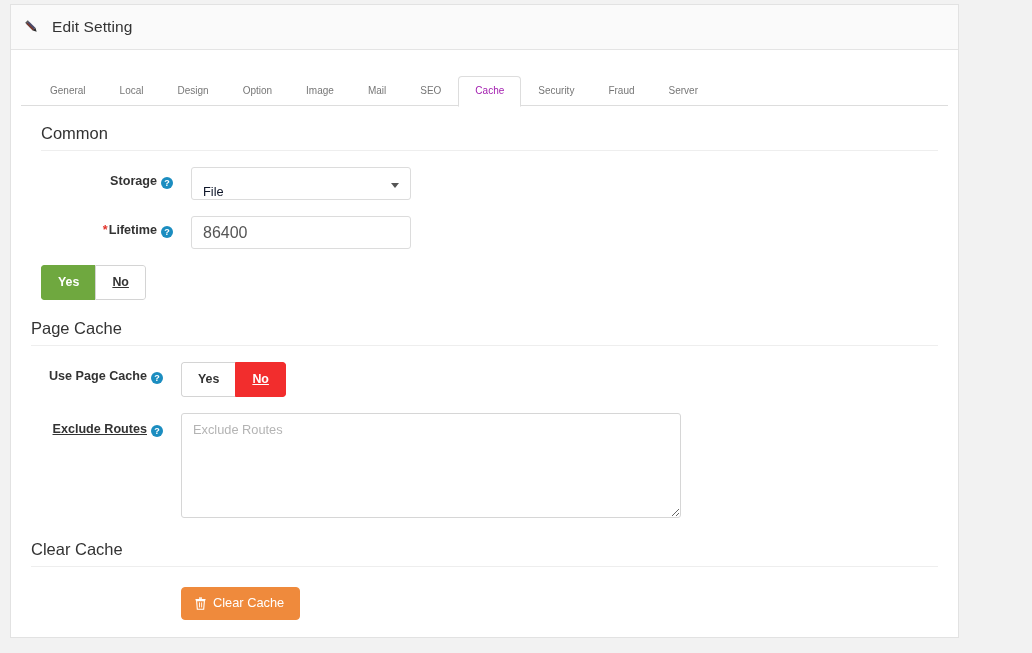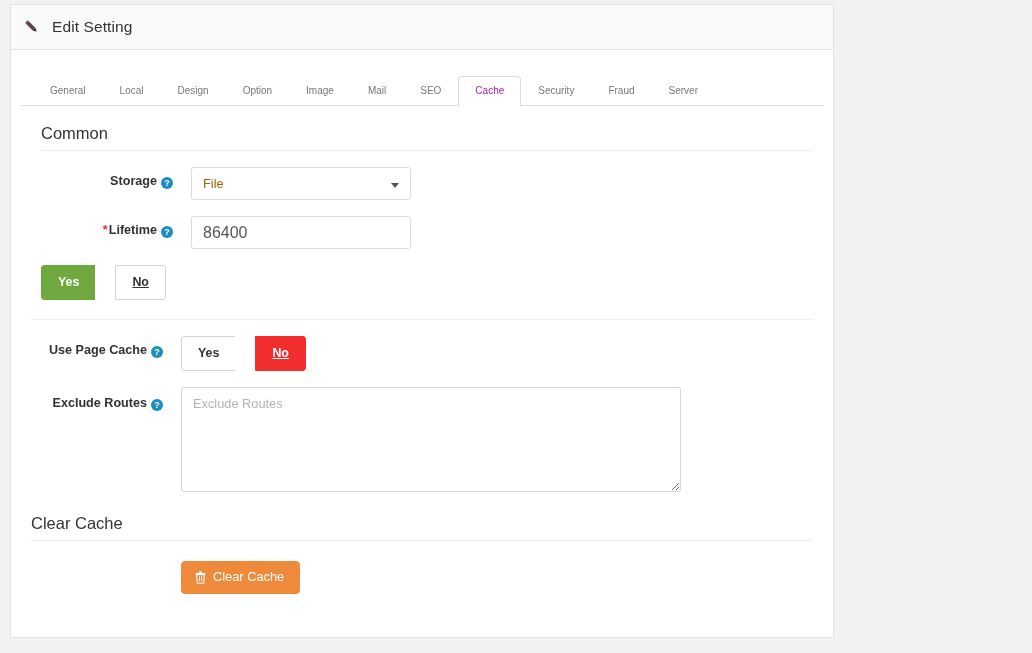--- a/index.html
+++ b/index.html
@@ -6,21 +6,21 @@
   html, body {
     margin: 0; padding: 0;
     width: 1032px; height: 653px;
     background: #f2f2f2;
     font-family: "Liberation Sans", sans-serif;
     -webkit-font-smoothing: antialiased;
   }
   .panel {
     position: absolute;
     left: 10px; top: 4px;
-    width: 824px; height: 634px;
+    width: 949px; height: 634px;
     background: #ffffff;
     border: 1px solid #e2e2e2;
   }
   
   .panel-head {
     height: 45px;
     background: #fafafa;
     border-bottom: 1px solid #e4e4e4;
     display: flex;
     align-items: center;
@@ -103,21 +103,21 @@
     width: 150px;
     flex: 0 0 150px;
     text-align: right;
     padding-right: 18px;
     padding-top: 7px;
     font-size: 12.6px;
     font-weight: bold;
     color: #333333;
     white-space: nowrap;
   }
-  .form-label.ta { padding-top: 9px; }
+  .form-label.ta { padding-top: 9px; text-decoration: underline; }
   .req { color: #e2342b; font-weight: bold; margin-right: 1px; }
   .help-icon {
     display: inline-block;
     width: 12px; height: 12px;
     border-radius: 50%;
     background: #1b8dc0;
     color: #ffffff;
     font-size: 9px;
     font-weight: bold;
     line-height: 12px;
@@ -129,22 +129,22 @@
     cursor: pointer;
   }
   .form-control-wrap { flex: 1 1 auto; }
 
   .form-select {
     width: 220px; height: 33px;
     border: 1px solid #dcdcdc;
     border-radius: 3px;
     background: #ffffff;
     font-size: 12.8px;
-    color: #a16207;
-    padding: 0 26px 0 11px;
+    color: #0f172a;
+    padding: 8px 26px 0 11px;
     line-height: 31px;
     position: relative;
     cursor: pointer;
   }
   .form-select .caret {
     position: absolute;
     right: 11px; top: 15px;
     width: 0; height: 0;
     border-left: 4.5px solid transparent;
     border-right: 4.5px solid transparent;
@@ -175,21 +175,20 @@
     display: block;
   }
   .form-textarea::placeholder { color: #b4b4b4; }
   .form-input::placeholder { color: #b4b4b4; }
 
   
   .btn-group {
     display: inline-flex;
     border-radius: 3px;
     overflow: hidden;
-    gap: 20px;
   }
   .tgl {
     font-size: 12.4px;
     font-weight: bold;
     padding: 0 16px;
     height: 35px;
     line-height: 33px;
     border: 1px solid #d4d4d4;
     background: #ffffff;
     color: #333333;
@@ -290,20 +289,21 @@
       <div class="form-control-wrap">
         <div class="btn-group">
           <div class="tgl on-yes">Yes</div>
           <div class="tgl">No</div>
         </div>
       </div>
     </div>
   </div>
 
   <div class="section sec-pagecache">
+    <h2 class="section-title">Page Cache</h2>
     <hr class="section-rule">
 
     <div class="form-row">
       <div class="form-label">
         <span>Use Page Cache</span><span class="help-icon">?</span>
       </div>
       <div class="form-control-wrap">
         <div class="btn-group">
           <div class="tgl">Yes</div>
           <div class="tgl on-no">No</div>

